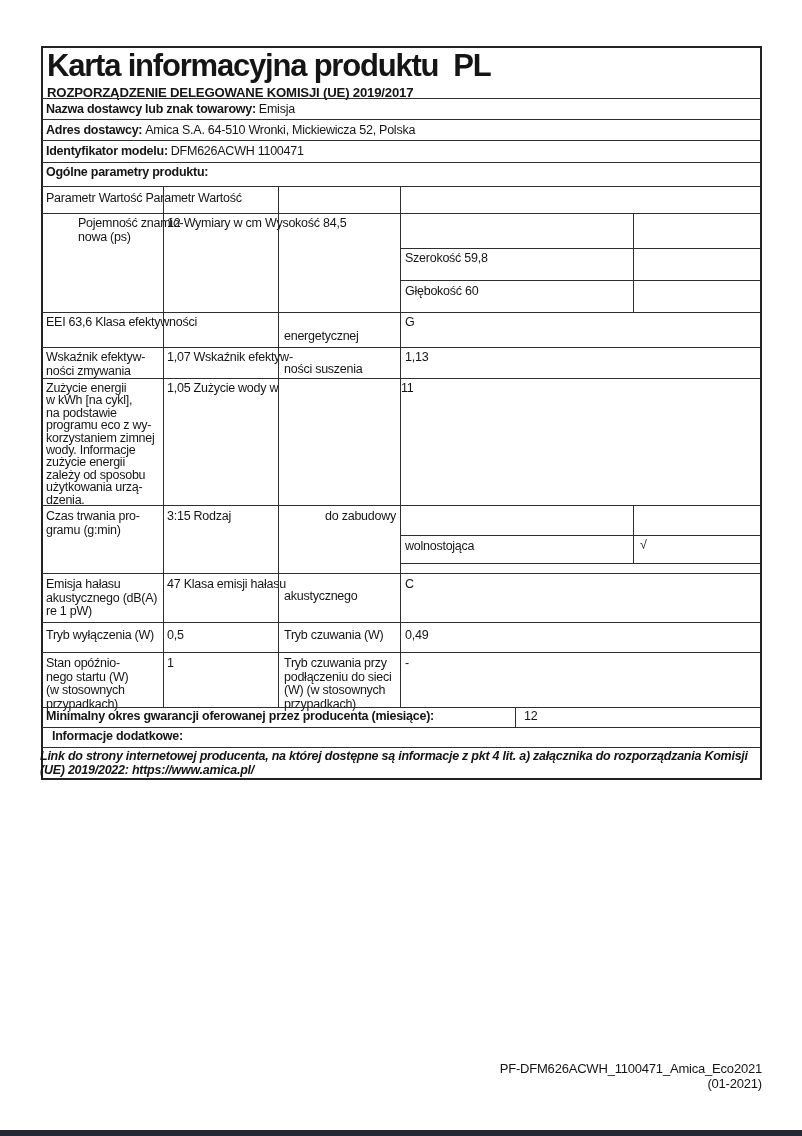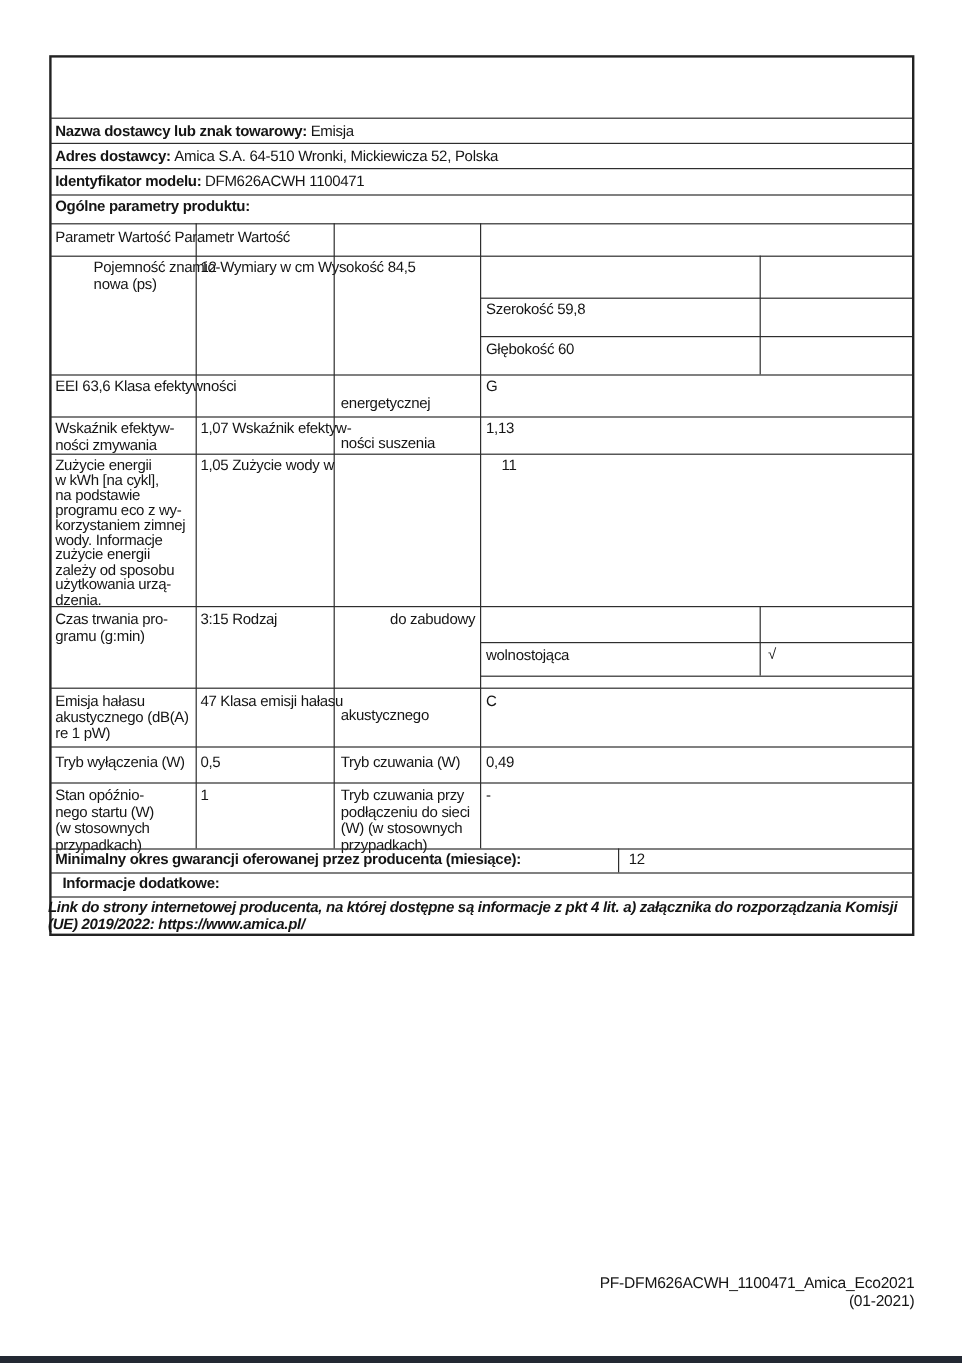--- a/index.html
+++ b/index.html
@@ -25,20 +25,22 @@
   .bottom-bar{position:absolute;left:0;top:1130px;width:802px;height:6px;background:#232933;z-index:4;}
   .lbl{margin-right:3px;}
 </style>
 </head>
 <body>
 
 <div class="page">
 
   <div class="doc-box"></div>
 
+  <div class="abs title" style="left:47px;top:50px;">Karta informacyjna produktu  PL</div>
+  <div class="abs subtitle" style="left:47px;top:85px;">ROZPORZĄDZENIE DELEGOWANE KOMISJI (UE) 2019/2017</div>
 
   <div class="abs txt" style="left:46px;top:103px;"><span class="b lbl">Nazwa dostawcy lub znak towarowy:</span><span>Emisja</span></div>
   <div class="abs txt" style="left:46px;top:124px;"><span class="b lbl">Adres dostawcy:</span><span>Amica S.A. 64-510 Wronki, Mickiewicza 52, Polska</span></div>
   <div class="abs txt" style="left:46px;top:145px;"><span class="b lbl">Identyfikator modelu:</span><span>DFM626ACWH 1100471</span></div>
   <div class="abs txt b" style="left:46px;top:166px;">Ogólne parametry produktu:</div>
 
   <div class="abs txt" style="left:46px;top:192px;">Parametr Wartość Parametr Wartość</div>
 
   <div class="abs txt pre" style="left:38px;top:217px;margin-left:40px;">Pojemność znamio-
 nowa (ps)</div>
@@ -60,21 +62,21 @@
 w kWh [na cykl],
 na podstawie
 programu eco z wy-
 korzystaniem zimnej
 wody. Informacje
 zużycie energii
 zależy od sposobu
 użytkowania urzą-
 dzenia.</div>
   <div class="abs txt" style="left:167px;top:382px;">1,05 Zużycie wody w</div>
-  <div class="abs txt" style="left:418px;top:382px;">11</div>
+  <div class="abs txt" style="left:401px;top:382px;">11</div>
 
   <div class="abs txt pre" style="left:46px;top:510px;">Czas trwania pro-
 gramu (g:min)</div>
   <div class="abs txt" style="left:167px;top:510px;">3:15 Rodzaj</div>
   <div class="abs txt" style="left:284px;top:510px;width:112px;text-align:right;">do zabudowy</div>
   <div class="abs txt" style="left:405px;top:540px;">wolnostojąca</div>
   <div class="abs txt" style="left:640px;top:539px;">√</div>
 
   <div class="abs txt pre" style="left:46px;top:578px;">Emisja hałasu
 akustycznego (dB(A)

